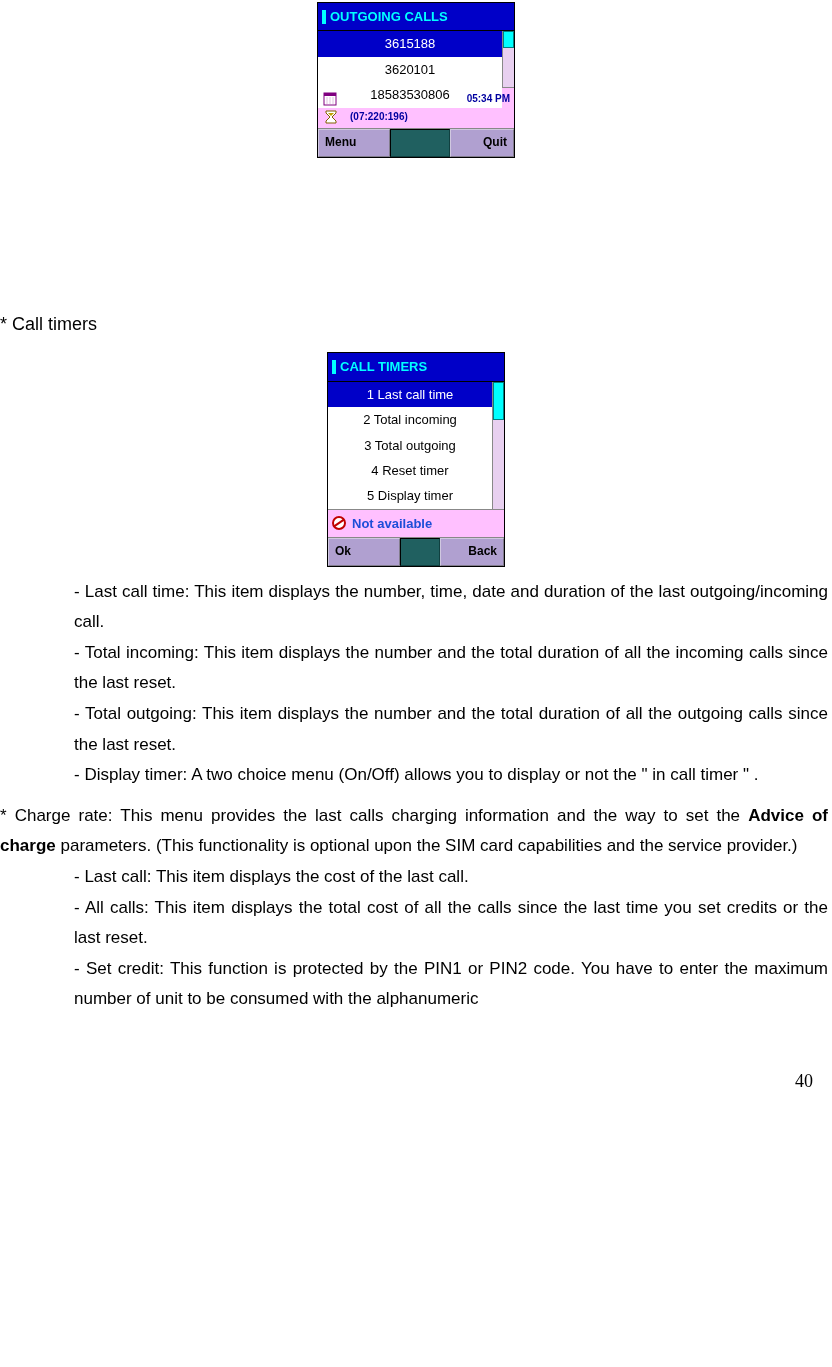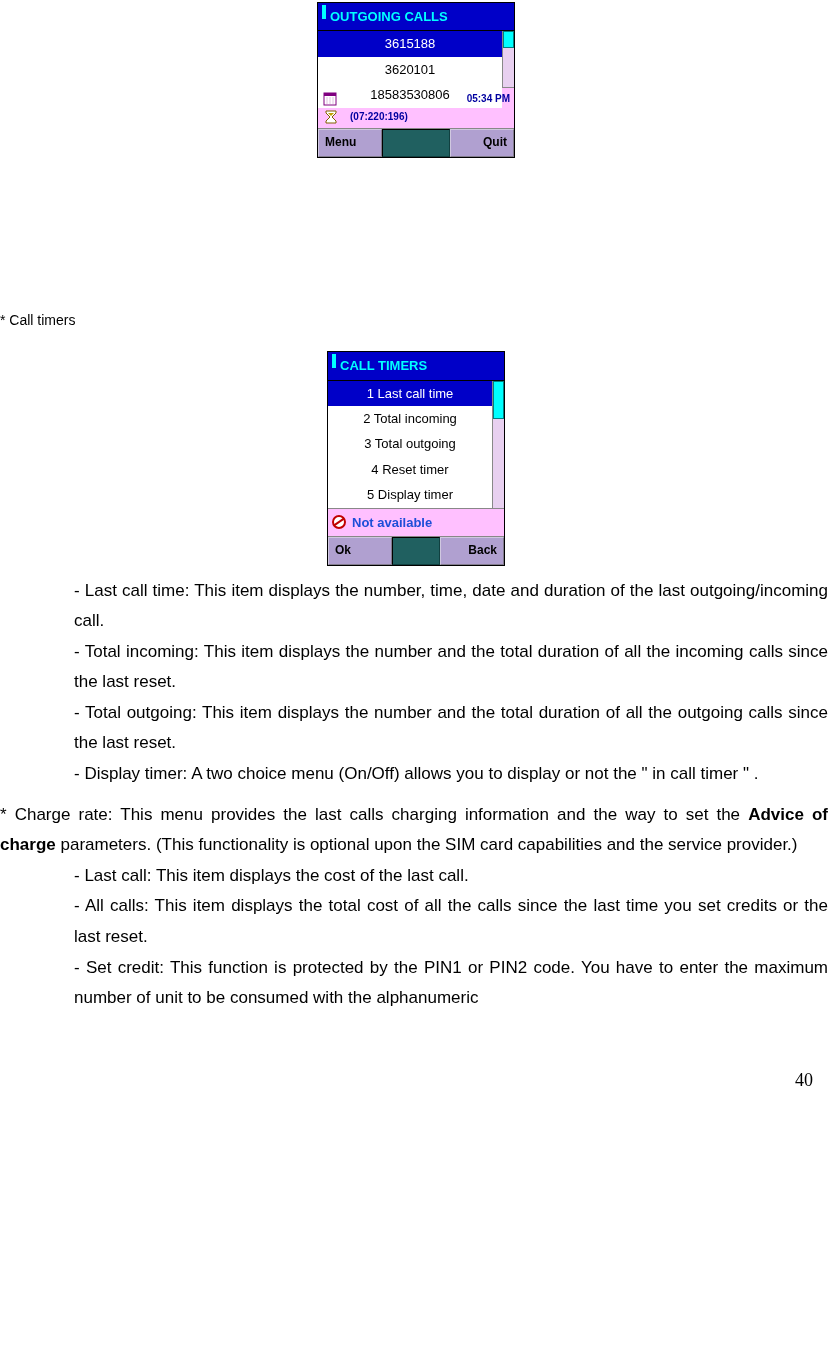--- a/index.html
+++ b/index.html
@@ -25,20 +25,21 @@
 
     .title-bar {
       background: #0000c8;
       color: #00ffff;
       font-weight: bold;
       font-family: 'Arial', sans-serif;
       font-size: 13px;
       padding: 2px 4px;
       border-bottom: 1px solid #000;
       display: flex;
+      align-items: center;
     }
     .title-bar .indicator {
       width: 4px;
       height: 14px;
       background: #00ffff;
       margin-right: 4px;
     }
     .list-area {
       background: #fff;
       display: flex;
@@ -105,21 +106,21 @@
       font-family: 'Arial', sans-serif;
       font-size: 12px;
       font-weight: bold;
     }
     .softkey {
       background: #b0a0d0;
       padding: 2px 6px;
       color: #000;
       border: 1px outset #d0c8e0;
     }
-    .softkey.left { width: 64px; text-align: left; }
+    .softkey.left { width: 72px; text-align: left; }
     .softkey.right { width: 64px; text-align: right; }
     .softkey.mid {
       flex: 1;
       background: #206060;
       border: 1px inset #104040;
     }
 
     .phone1 { width: 198px; }
     .phone1 .list-content { height: 56px; }
     .phone2 { width: 178px; }
@@ -151,23 +152,23 @@
       top: 4px;
       left: -1px;
       width: 12px;
       height: 2px;
       background: #c00000;
       transform: rotate(-35deg);
     }
 
     
     .section-label {
-      font-size: 14px;
+      font-size: 18px;
       margin-top: 150px;
-      margin-bottom: 18px;
+      margin-bottom: 12px;
       padding-left: 0;
     }
     .body-text {
       margin-top: 10px;
       text-align: justify;
       padding: 0 4px 0 16px;
     }
     .indent-block {
       padding-left: 74px;
       padding-right: 4px;

